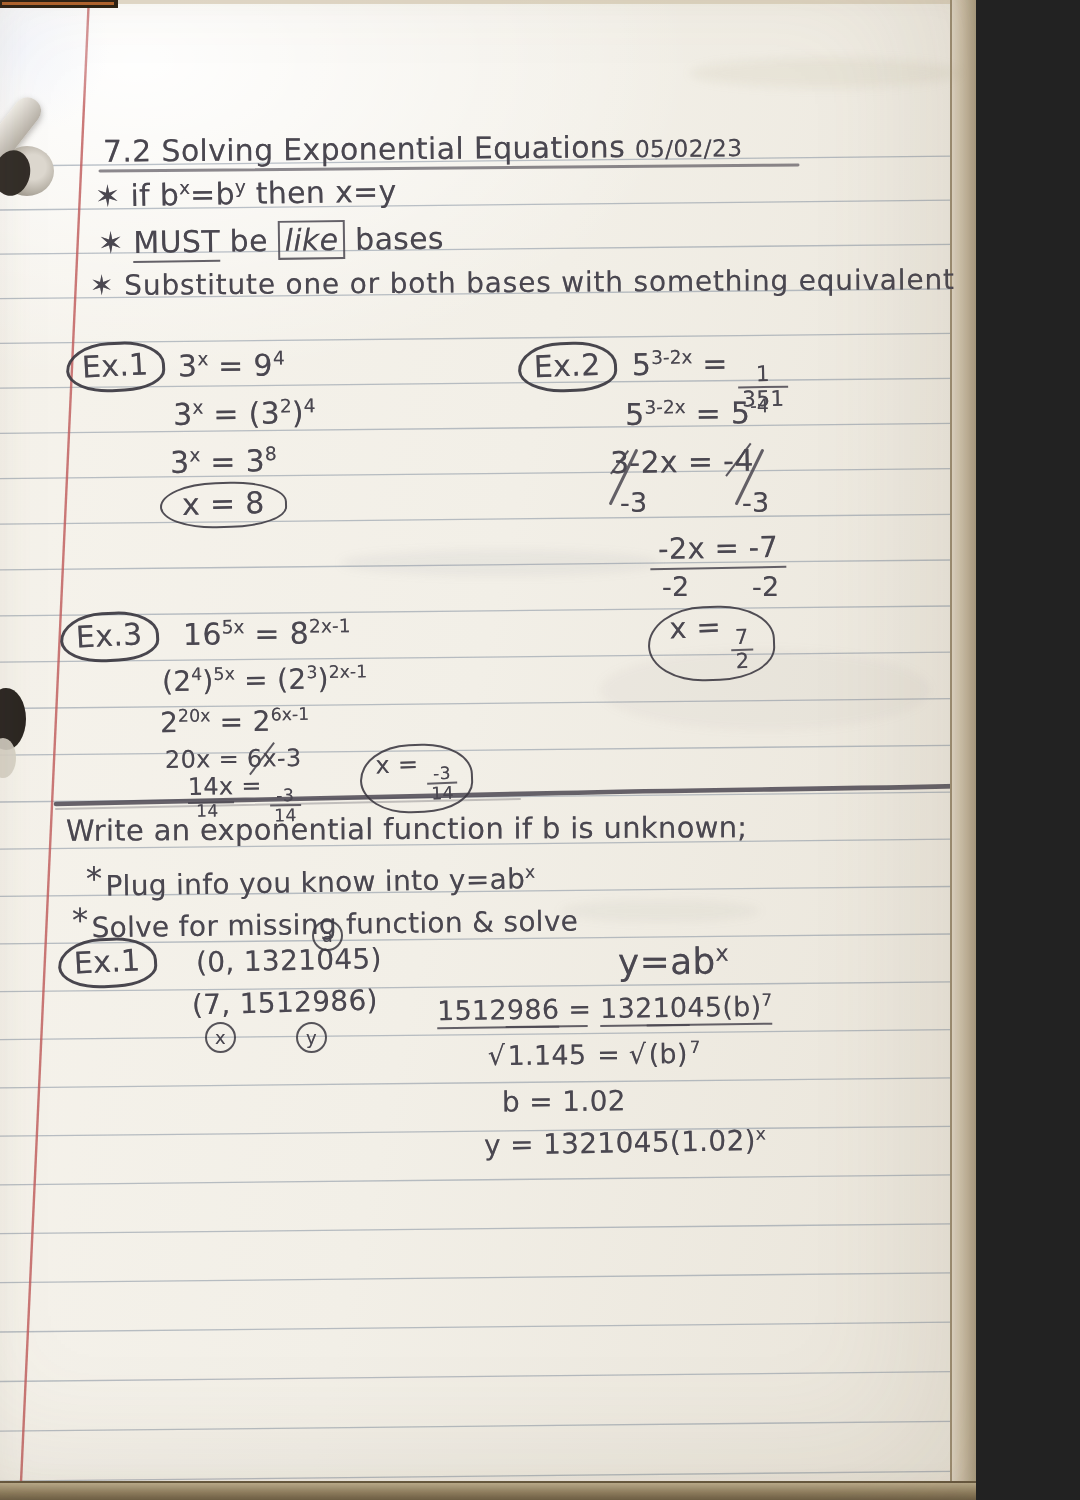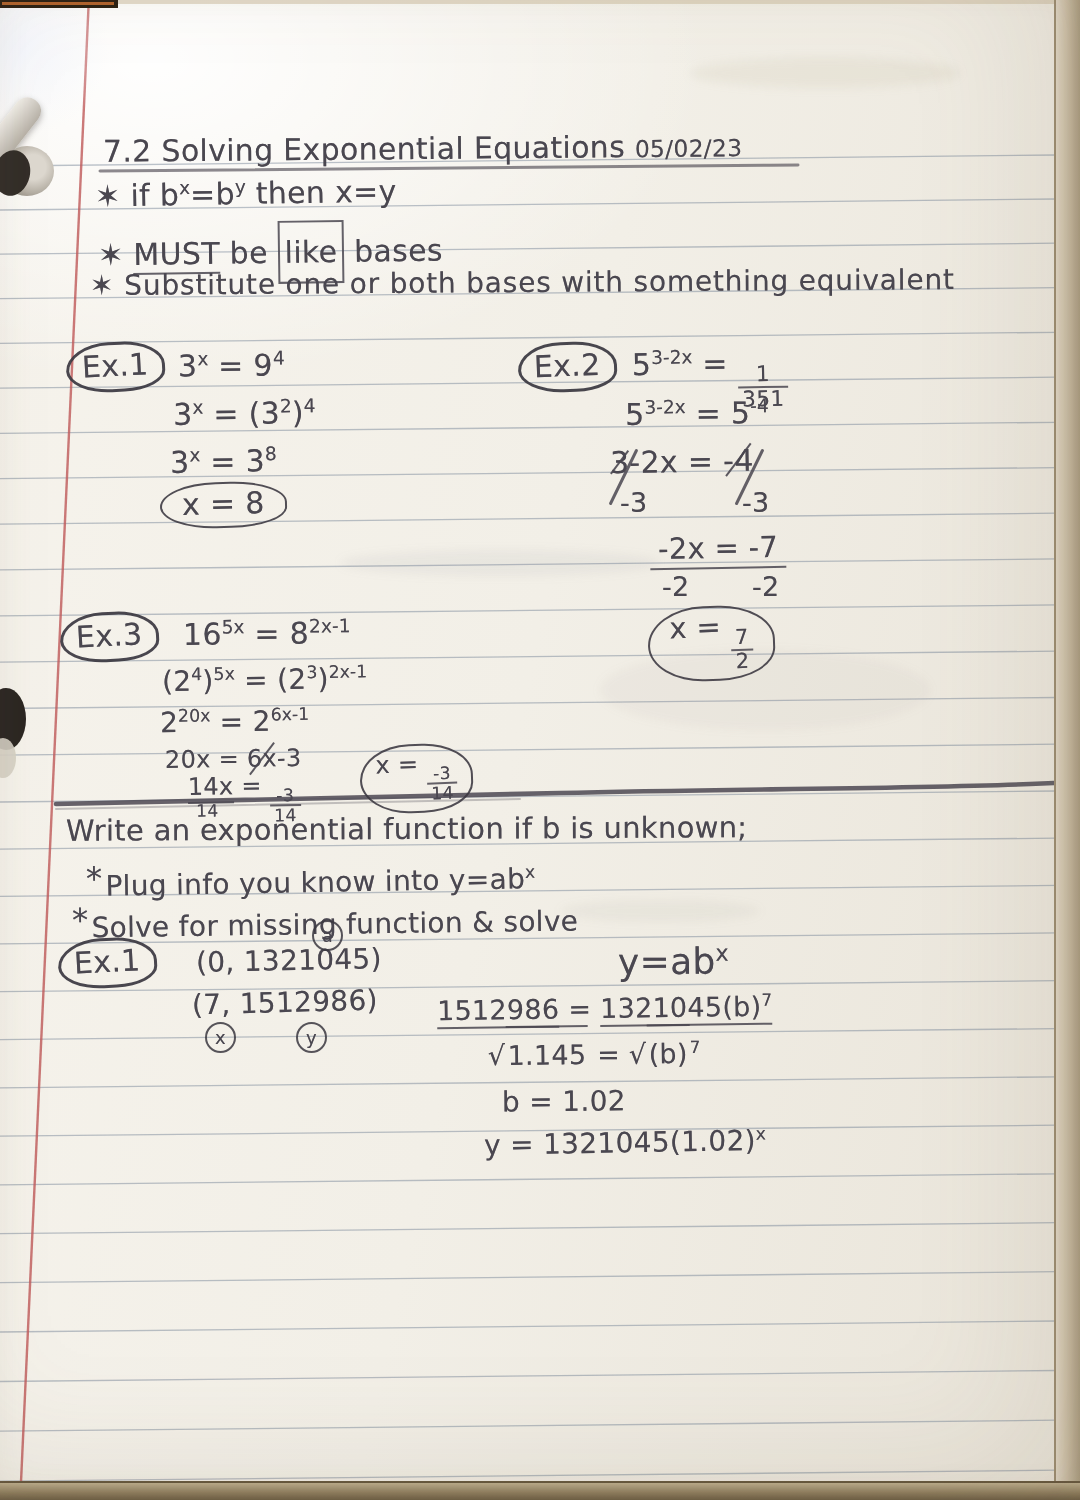--- a/index.html
+++ b/index.html
@@ -1,17 +1,17 @@
 <!DOCTYPE html>
 <html><head>
 <meta charset="utf-8">
 <style>
   html,body { margin:0; padding:0; background:#222; }
   .page {
-    position:relative; width:1080px; height:1500px; overflow:hidden;
+    position:relative; width:976px; height:1500px; overflow:hidden;
     font-family:"DejaVu Sans", sans-serif;
     background:
       radial-gradient(ellipse 900px 520px at 14% 4%, rgba(255,255,255,.95), rgba(255,255,255,0) 62%),
       linear-gradient(102deg, #f6f3ec 0%, #f2efe7 48%, #e9e4d9 100%);
   }
   .vignette { position:absolute; inset:0; pointer-events:none;
     box-shadow: inset -55px -40px 120px rgba(115,98,72,.11), inset 0 -10px 34px rgba(115,98,72,.07); }
   svg.overlay { position:absolute; left:0; top:0; }
 
   .hw { position:absolute; color:#4a4750; white-space:nowrap; letter-spacing:.3px;
@@ -20,21 +20,21 @@
   .date { font-size:.78em; }
 
   .exlabel { display:inline-block; border:3.2px solid rgba(58,55,64,.92);
     border-radius:50% 50% 48% 52% / 62% 55% 45% 52%; padding:3px 13px 6px; }
   .anscircle { display:inline-block; border:2.8px solid rgba(58,55,64,.88);
     border-radius:50% 50% 50% 50% / 58% 52% 48% 55%; padding:2px 20px 5px; }
   .markcircle { display:inline-flex; align-items:center; justify-content:center;
     border:2.2px solid rgba(58,55,64,.85); border-radius:50%; width:27px; height:27px; }
 
   .u { border-bottom:2.6px solid rgba(74,71,80,.85); padding-bottom:1px; }
-  .box { border:2.6px solid rgba(74,71,80,.85); padding:12px 5px; display:inline-block; }
+  .box { border:2.6px solid rgba(74,71,80,.85); padding:0 5px; display:inline-block;font-style:italic; }
   .frac { display:inline-flex; flex-direction:column; align-items:center;
     vertical-align:-8px; line-height:1.05; font-size:.72em; }
   .frac .den { border-top:2.2px solid rgba(74,71,80,.85); padding:0 4px; }
   .strike { position:relative; display:inline-block; }
   .strike::after { content:""; position:absolute; left:-5px; right:-5px; top:46%;
     border-top:2.6px solid rgba(74,71,80,.9); transform:rotate(-52deg); }
   .cancel-mark { position:absolute; width:3px; background:rgba(74,71,80,.85); border-radius:2px; }
   .radicand { border-top:2.3px solid rgba(74,71,80,.85); padding:12px 2px; }
   .ast { font-size:1.15em; vertical-align:6px; margin-right:3px; }
   .star { margin-right:10px; }

